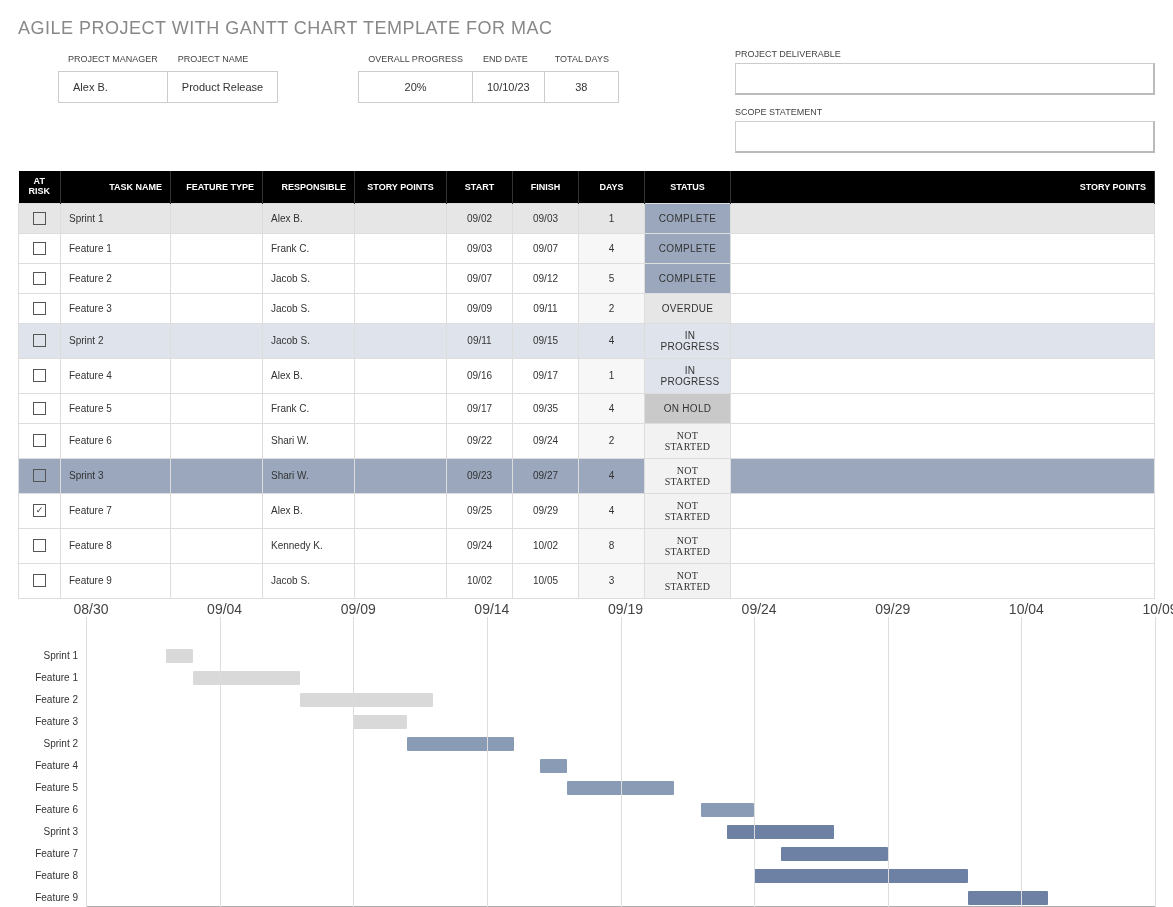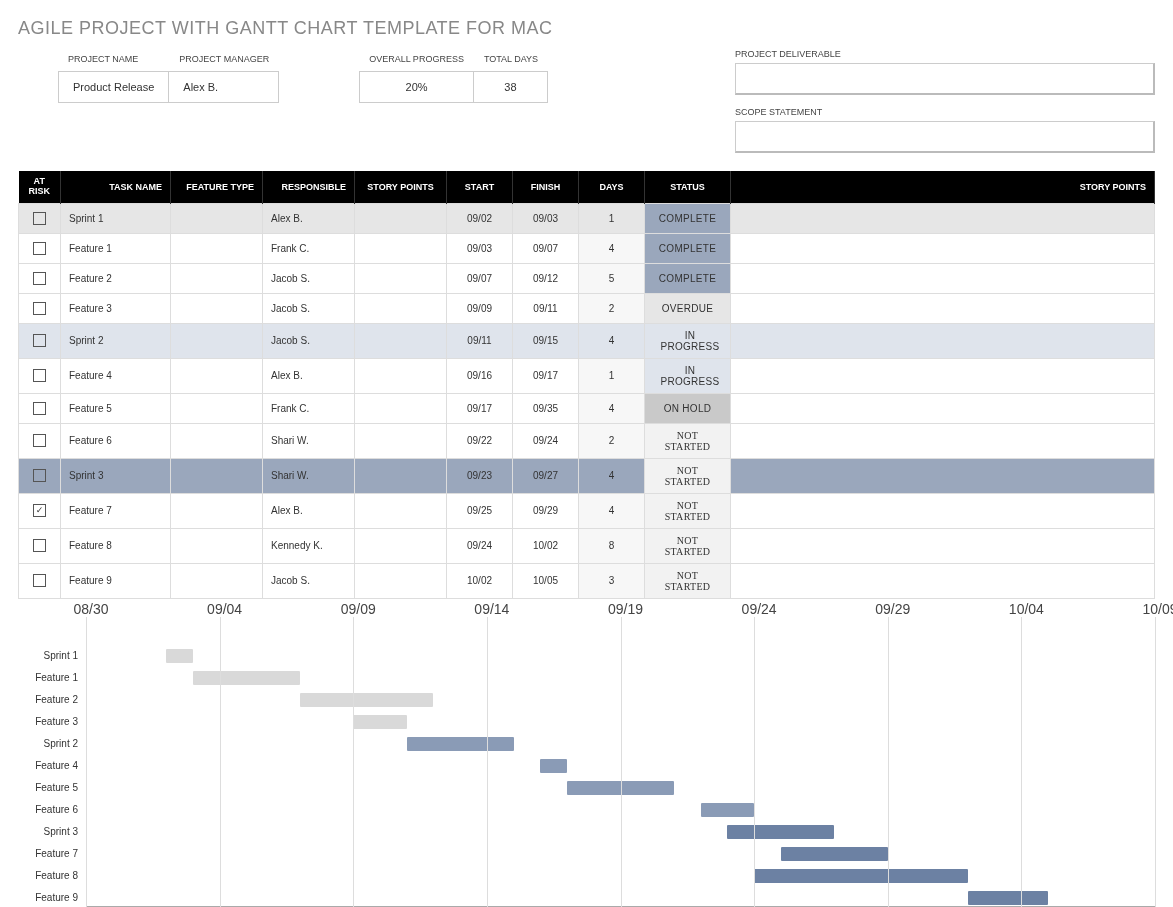--- a/index.html
+++ b/index.html
@@ -140,33 +140,37 @@
 </style>
 </head>
 <body>
 
 <h1 class="page-title">AGILE PROJECT WITH GANTT CHART TEMPLATE FOR MAC</h1>
 
 <div class="header-row">
 
   <div class="header-group g1">
     <div class="header-cell">
+      <div class="lbl">PROJECT MANAGER</div>
+      <div class="val left" style="min-width:90px;">Alex B.</div>
+    </div>
+    <div class="header-cell">
       <div class="lbl">PROJECT NAME</div>
       <div class="val left" style="min-width:110px;">Product Release</div>
-    </div>
-    <div class="header-cell">
-      <div class="lbl">PROJECT MANAGER</div>
-      <div class="val left" style="min-width:90px;">Alex B.</div>
     </div>
   </div>
 
   <div class="header-group">
     <div class="header-cell">
       <div class="lbl">OVERALL PROGRESS</div>
       <div class="val" style="min-width:80px;">20%</div>
+    </div>
+    <div class="header-cell">
+      <div class="lbl">END DATE</div>
+      <div class="val">10/10/23</div>
     </div>
     <div class="header-cell">
       <div class="lbl">TOTAL DAYS</div>
       <div class="val">38</div>
     </div>
   </div>
 
   <div class="header-right">
     <div>
       <div class="lbl">PROJECT DELIVERABLE</div>

